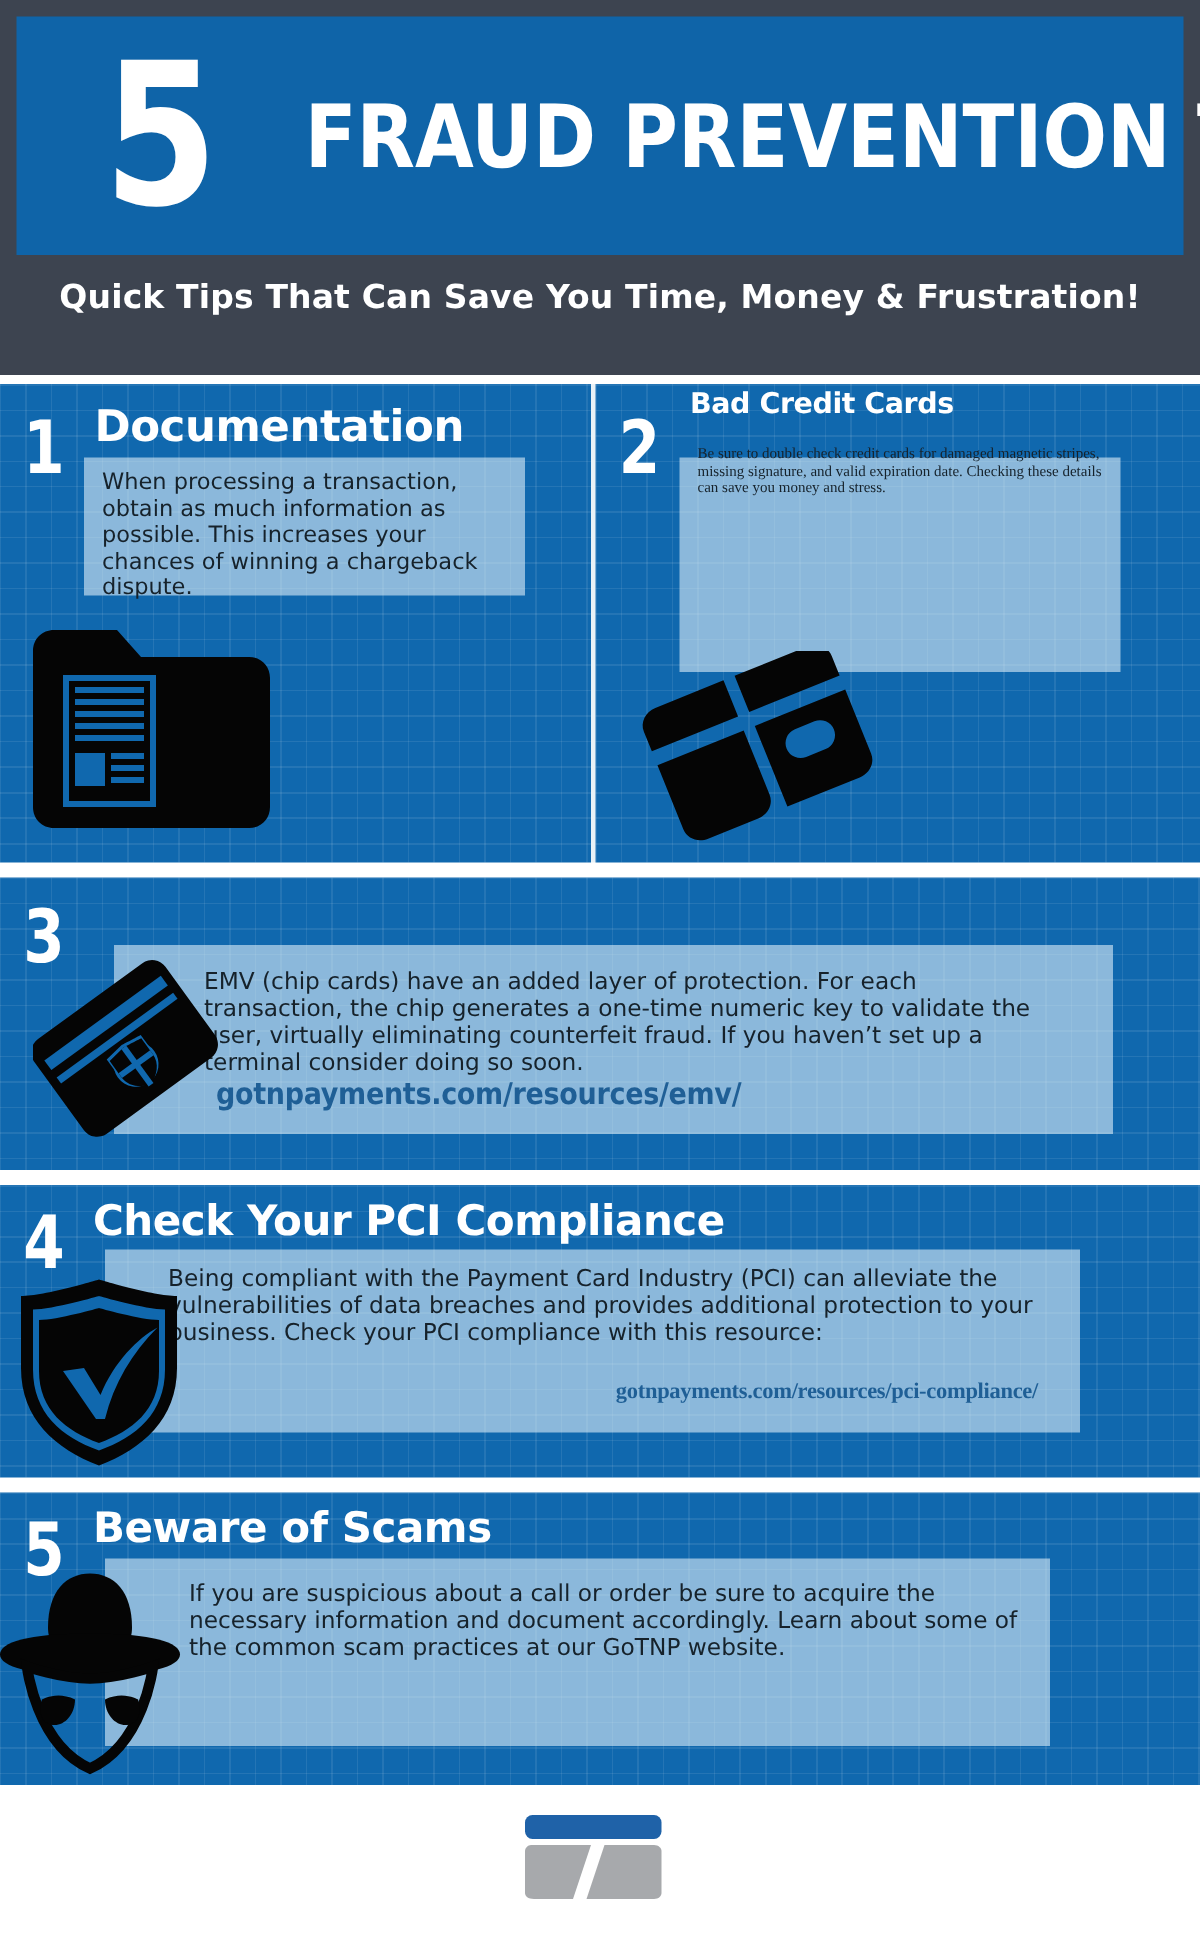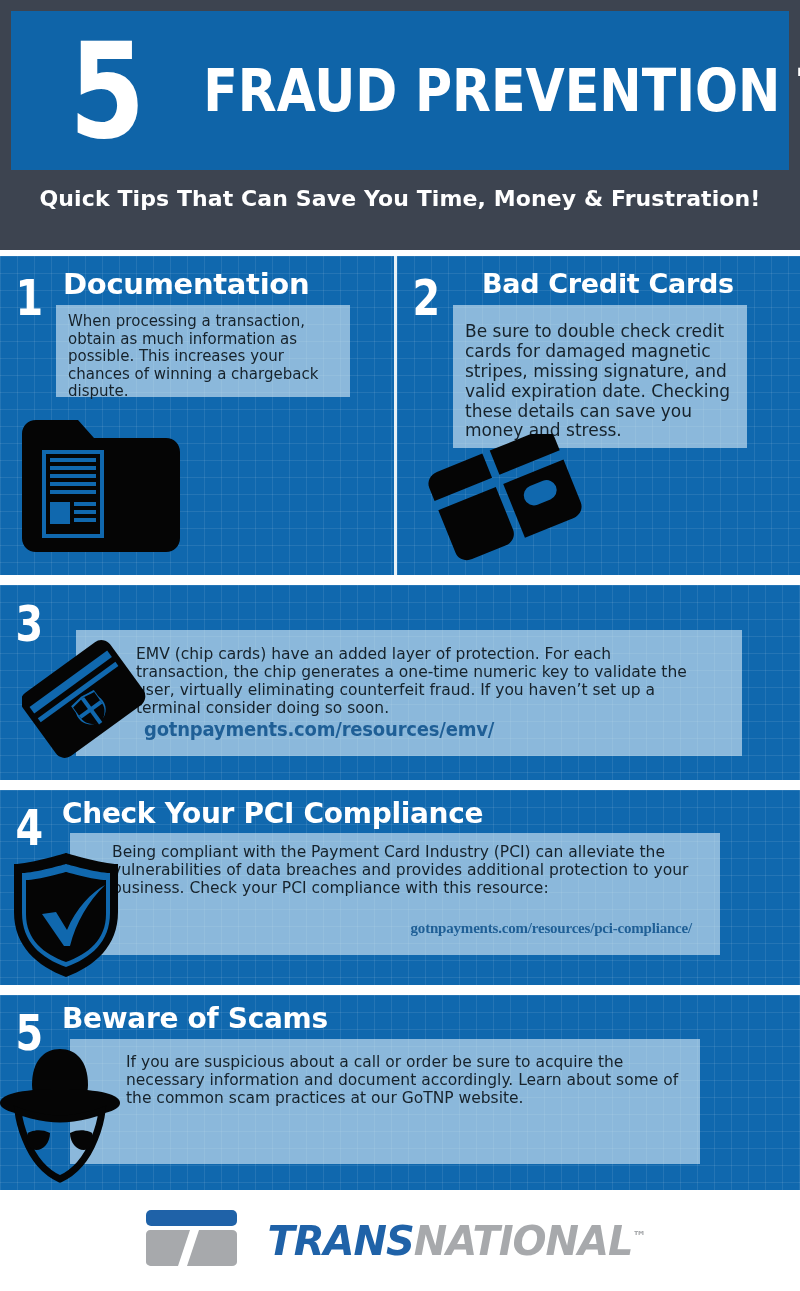--- a/index.html
+++ b/index.html
@@ -151,23 +151,23 @@
         <rect x="58" y="94" width="22" height="4" fill="#1068ae"></rect>
         <rect x="58" y="102" width="22" height="4" fill="#1068ae"></rect>
       </svg>
     </div>
   </div>
 
   <div class="divider-v" style="left:394px;top:256px;width:3px;height:319px;"></div>
 
   <div class="panel" style="left:397px;top:256px;width:403px;height:319px;">
     <div class="num" style="left:14px;top:18px;">2</div>
-    <div class="head" style="left:63px;top:14px;font-size:27px;margin-left:22px;">Bad Credit Cards</div>
+    <div class="head" style="left:63px;top:4px;font-size:19px;">Bad Credit Cards</div>
     <div class="textbox" style="left:56px;top:49px;width:294px;height:143px;"></div>
-    <div class="body-text" style="left:68px;top:66px;width:280px;font-size:17px;">Be sure to double check credit cards for damaged magnetic stripes, missing signature, and valid expiration date. Checking these details can save you money and stress.</div>
+    <div class="body-text" style="left:68px;top:41px;width:280px;font-size:10px;font-family:Liberation Serif, serif;">Be sure to double check credit cards for damaged magnetic stripes, missing signature, and valid expiration date. Checking these details can save you money and stress.</div>
 
     <div class="icon" style="left:10px;top:178px;">
       <svg width="200" height="140" viewBox="0 0 200 140">
         <g transform="rotate(-22 100 70)">
           <path d="M34 26 C34 19 40 14 47 14 L96 14 L96 40 L34 40 Z" fill="#050505"></path>
           <path d="M104 14 L156 14 C163 14 169 19 169 26 L169 40 L104 40 Z" fill="#050505"></path>
           <path d="M34 50 L96 50 L96 96 C96 103 90 108 83 108 L47 108 C40 108 34 103 34 96 Z" fill="#050505"></path>
           <path d="M104 50 L169 50 L169 96 C169 103 163 108 156 108 L104 108 Z" fill="#050505"></path>
           <rect x="118" y="62" width="34" height="20" rx="10" fill="#1068ae"></rect>
         </g>
@@ -235,19 +235,16 @@
 
   <div class="footer">
     <div class="logo-wrap">
       <div>
         <svg width="95" height="62" viewBox="0 0 95 62">
           <rect x="2" y="2" width="91" height="16" rx="5" fill="#1f62a8"></rect>
           <path d="M2 26 C2 24 4 22 6 22 L46 22 L34 58 L8 58 C4 58 2 56 2 54 Z" fill="#a7a9ac"></path>
           <path d="M55 22 L88 22 C91 22 93 24 93 26 L93 54 C93 56 91 58 88 58 L43 58 Z" fill="#a7a9ac"></path>
         </svg>
       </div>
-      <div class="logo-word">
-        <span class="t1">TRANS</span><span class="t2">NATIONAL</span><span class="tm">™</span>
-      </div>
     </div>
   </div>
 
 </div>
 
 </body></html>

